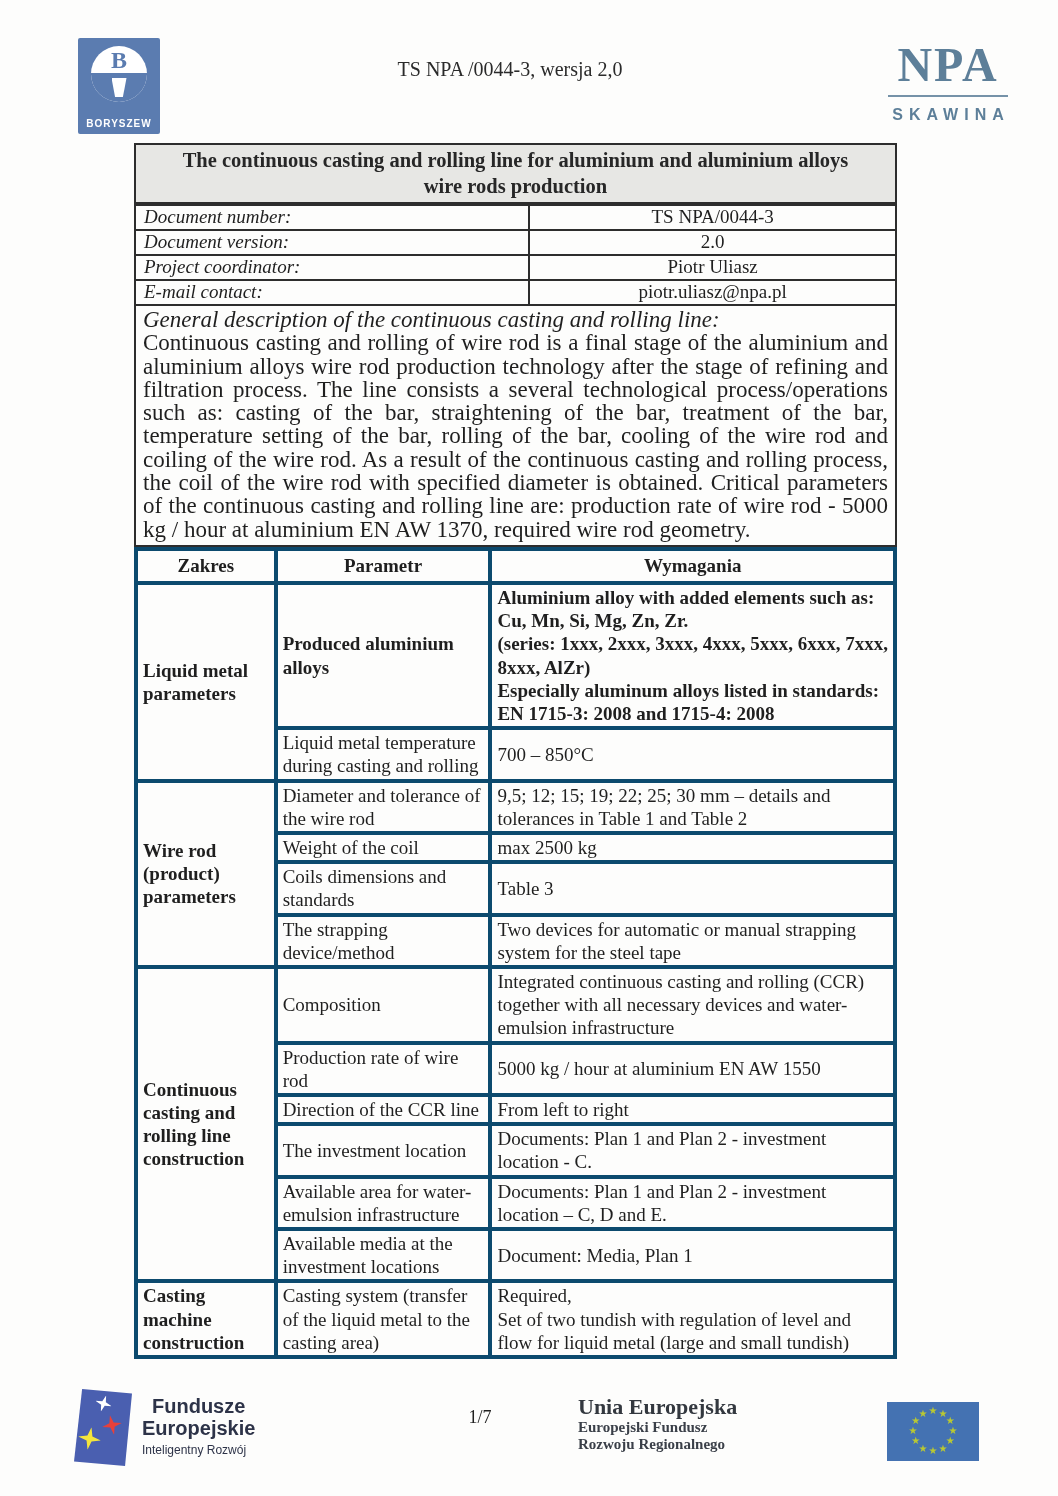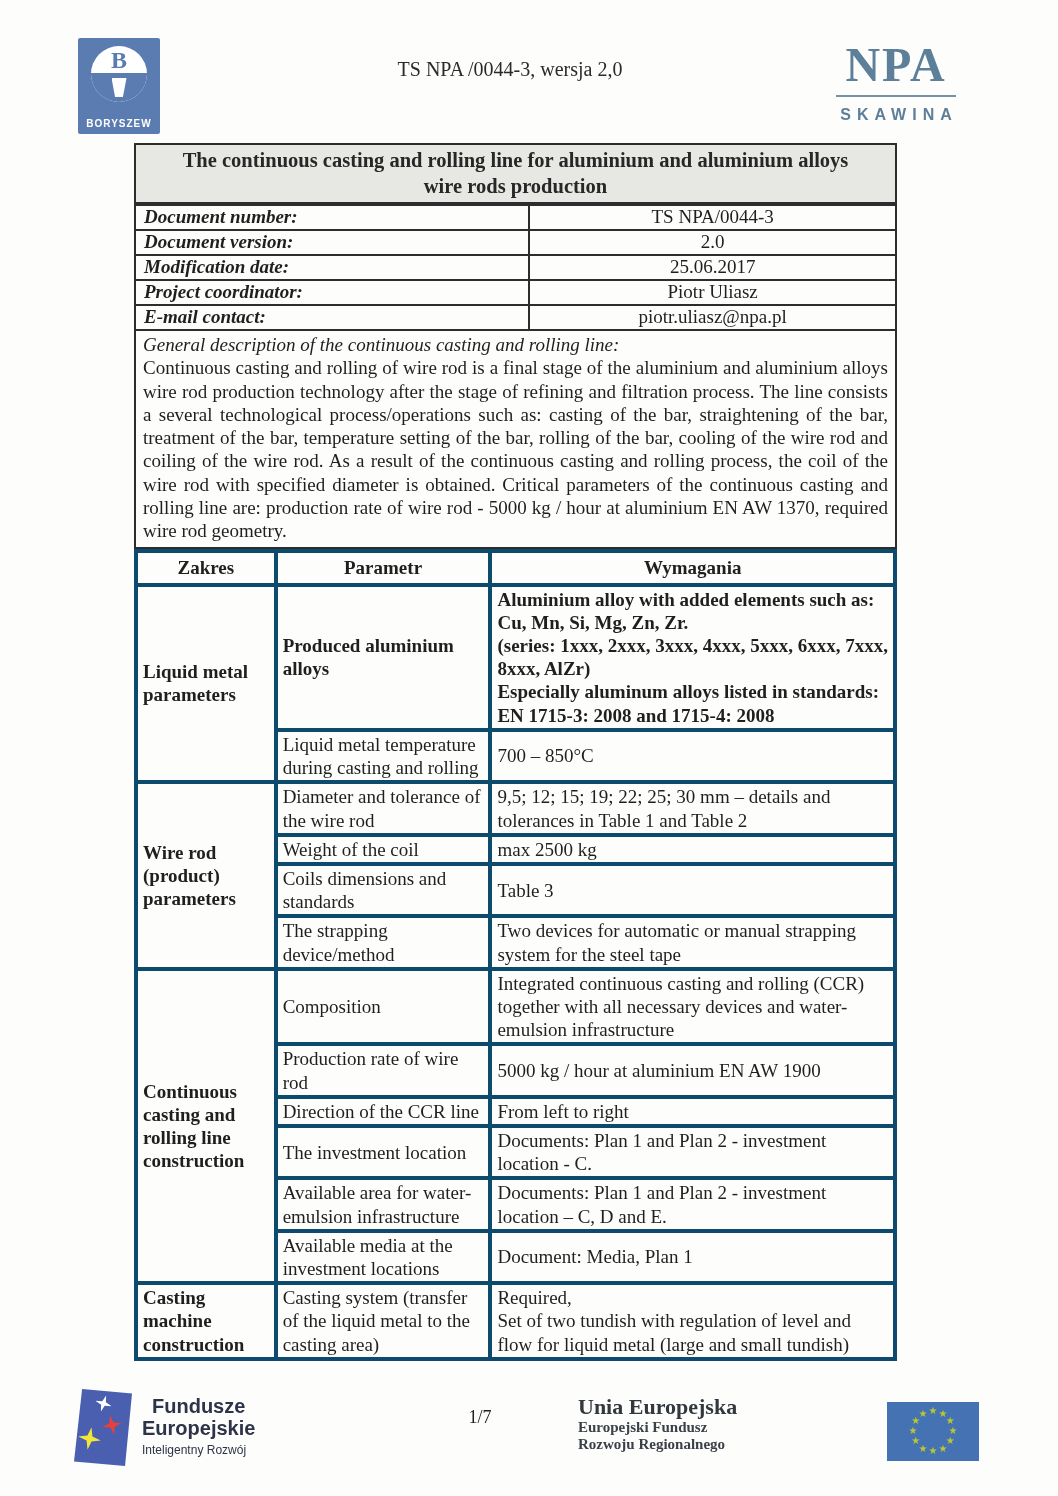--- a/index.html
+++ b/index.html
@@ -14,38 +14,38 @@
   .bz-circle{position:absolute;left:50%;top:8px;transform:translateX(-50%);width:56px;height:56px;
              border-radius:50%;background:#ffffff;overflow:hidden;}
   .bz-b{position:absolute;top:1px;width:100%;text-align:center;color:#5b7cb0;
         font:bold 24px "Liberation Serif",serif;}
   .bz-lower{position:absolute;bottom:0;width:100%;height:27px;background:#5b7cb0;border-top:2px solid #5b7cb0;}
   .bz-bucket{width:15px;height:19px;margin:3px auto 0;background:#ffffff;
              clip-path:polygon(0 0,100% 0,76% 100%,24% 100%);}
   .bz-name{position:absolute;bottom:5px;width:100%;text-align:center;color:#ffffff;
            font:bold 10px "Liberation Sans",sans-serif;letter-spacing:1px;}
 
-  .npa{position:absolute;left:834px;top:40px;width:124px;text-align:center;color:#5d7f99;}
+  .npa{position:absolute;left:886px;top:40px;width:124px;text-align:center;color:#5d7f99;}
   .npa-name{font:bold 48px "Liberation Serif",serif;line-height:50px;letter-spacing:2px;}
   .npa-rule{height:2px;background:#5d7f99;margin:5px 2px 9px;opacity:.85;}
   .npa-city{font:bold 16px "Liberation Sans",sans-serif;letter-spacing:6px;margin-right:-6px;}
 
   
   .content{position:absolute;left:134px;top:143px;width:763px;}
   .box{border:2px solid #2d2d2d;box-sizing:border-box;}
 
   .title-block{background:#e7e7e4;text-align:center;font-weight:bold;font-size:20.5px;
                line-height:26px;padding:2px 30px 3px;color:#272727;}
 
   table.info{border-collapse:collapse;width:100%;table-layout:fixed;}
   table.info td{border:2px solid #2d2d2d;font-size:19px;height:21px;padding:0 0 1px 8px;}
-  table.info td.lbl{font-style:italic;width:50.5%;font-weight:bold;}
+  table.info td.lbl{font-style:italic;width:50.5%;}
   table.info td.val{text-align:center;padding-left:0;}
 
-  .desc{border:2px solid #2d2d2d;border-top:none;padding:2px 7px 4px 7px;font-size:19px;line-height:23.3px;}
+  .desc{border:2px solid #2d2d2d;border-top:none;padding:2px 7px 4px 7px;font-size:23px;line-height:23.3px;}
   .desc-head{font-style:italic;}
   .desc-body{text-align:justify;}
 
   table.spec{border-collapse:collapse;width:100%;table-layout:fixed;margin-top:0px;}
   table.spec th, table.spec td{border:4px solid #0c4a6e;font-size:19px;line-height:23.2px;
                                padding:1px 5px;vertical-align:middle;}
   table.spec th{font-weight:bold;height:28px;border-bottom:3px solid #2d2d2d;}
   col.c-zakres{width:18.4%;} col.c-param{width:28.3%;} col.c-wym{width:53.3%;}
   td.zakres{font-weight:bold;}
   .b{font-weight:bold;}
@@ -102,24 +102,20 @@
       <tbody>
         <tr>
           <td class="lbl">Document number:</td>
           <td class="val">TS NPA/0044-3</td>
         </tr>
         <tr>
           <td class="lbl">Document version:</td>
           <td class="val">2.0</td>
         </tr>
         <tr>
-          <td class="lbl">Modification date:</td>
-          <td class="val">25.06.2017</td>
-        </tr>
-        <tr>
           <td class="lbl">Project coordinator:</td>
           <td class="val">Piotr Uliasz</td>
         </tr>
         <tr>
           <td class="lbl">E-mail contact:</td>
           <td class="val">piotr.uliasz@npa.pl</td>
         </tr>
       </tbody>
     </table>
 
@@ -171,21 +167,21 @@
           <td>Two devices for automatic or manual strapping system for the steel tape</td>
         </tr>
 
         <tr>
           <td class="zakres" rowspan="6">Continuous casting and rolling line construction</td>
           <td>Composition</td>
           <td>Integrated continuous casting and rolling (CCR) together with all necessary devices and water-emulsion infrastructure</td>
         </tr>
         <tr>
           <td>Production rate of wire rod</td>
-          <td>5000 kg / hour at aluminium EN AW 1900</td>
+          <td>5000 kg / hour at aluminium EN AW 1550</td>
         </tr>
         <tr>
           <td>Direction of the CCR line</td>
           <td>From left to right</td>
         </tr>
         <tr>
           <td>The investment location</td>
           <td>Documents: Plan 1 and Plan 2 - investment location - C.</td>
         </tr>
         <tr>

